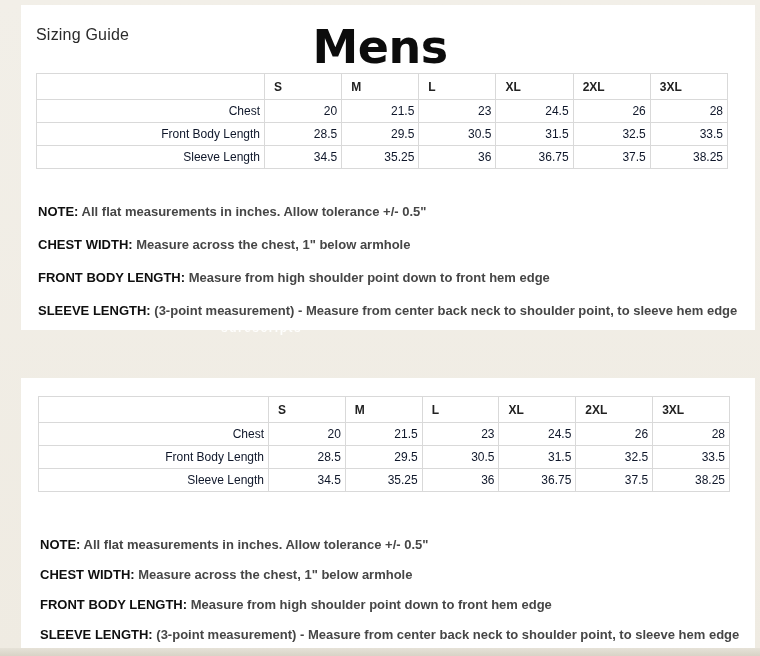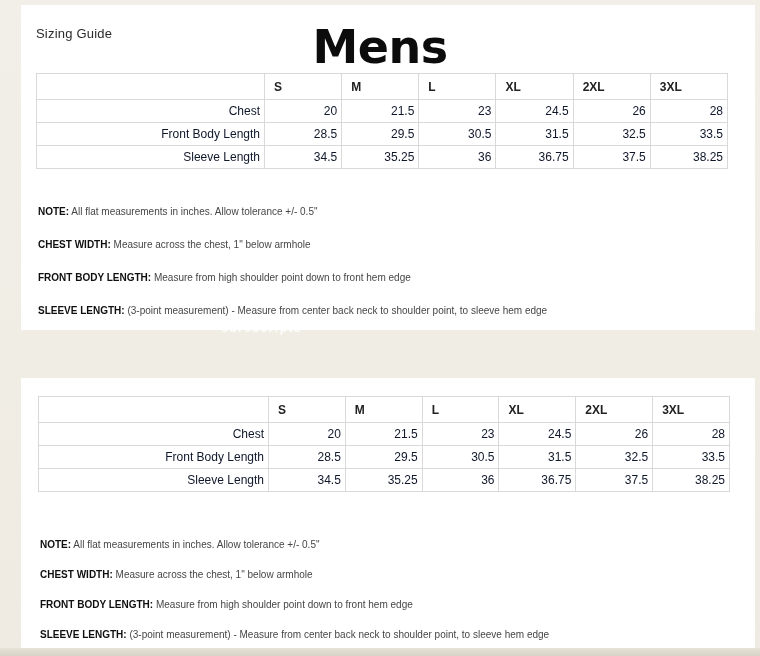--- a/index.html
+++ b/index.html
@@ -10,21 +10,21 @@
     font-family:"Liberation Sans",sans-serif;
     overflow:hidden;
   }
   .card{
     position:absolute;left:21px;width:734px;background:#ffffff;
   }
   .card1{top:5px;height:325px;}
   .card2{top:378px;height:270px;}
   .page-title{
     position:absolute;left:36px;top:26px;
-    font-size:13px;color:#2b2b2b;letter-spacing:.2px;
+    font-size:16px;color:#2b2b2b;letter-spacing:.2px;
   }
   .section-heading{
     position:absolute;left:0;width:100%;text-align:center;
     font-family:"DejaVu Sans",sans-serif;font-weight:bold;
     font-size:46px;line-height:1;color:#0c0c0c;letter-spacing:-.5px;
   }
   .heading-mens{top:24px;}
   .heading-womens{top:338px;z-index:3;}
   .watermark{
     position:absolute;left:221px;top:321px;z-index:4;
@@ -40,21 +40,21 @@
   .size-table th,.size-table td{
     border:1px solid #d9d9d9;
     text-align:left;padding:0 4px 0 9px;
     font-size:12px;overflow:hidden;white-space:nowrap;
   }
   .size-table th{height:25px;font-weight:bold;color:#222222;}
   .size-table td{height:22px;color:#0f172a;text-align:right;}
   .notes{position:absolute;}
   .notes-mens{left:38px;top:205px;}
   .notes-womens{left:40px;top:538px;}
-  .note{font-size:10px;line-height:13px;white-space:nowrap;}
+  .note{font-size:13px;line-height:13px;white-space:nowrap;font-weight:bold;}
   .notes-mens .note{margin-bottom:20px;}
   .notes-womens .note{margin-bottom:17px;}
   .note b{color:#0f0f0f;}
   .note span{color:#464646;}
   .bottom-strip{
     position:absolute;left:0;top:648px;width:760px;height:8px;
     background:linear-gradient(180deg,#e6e2d8 0%,#d8d3c6 100%);
   }
 </style>
 </head>

